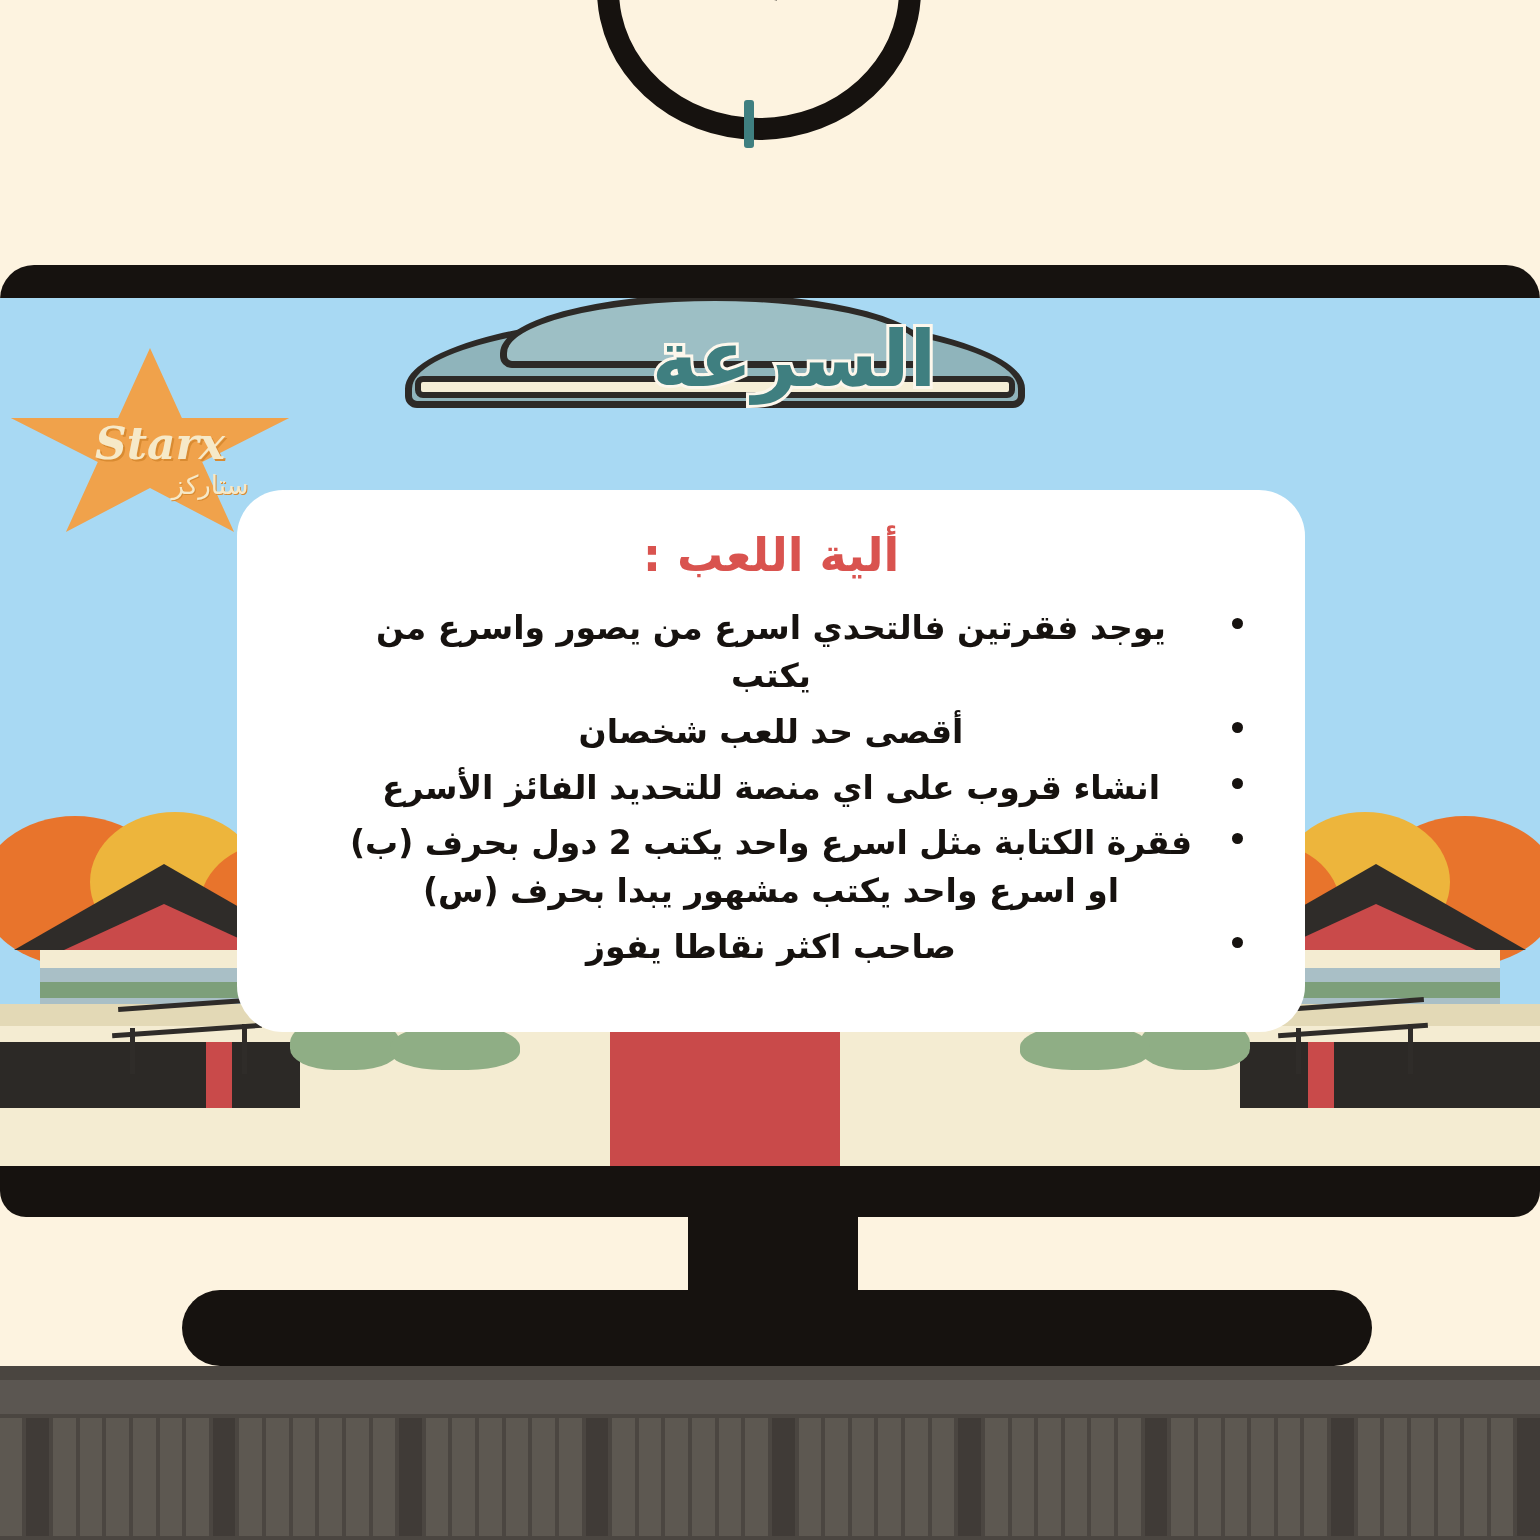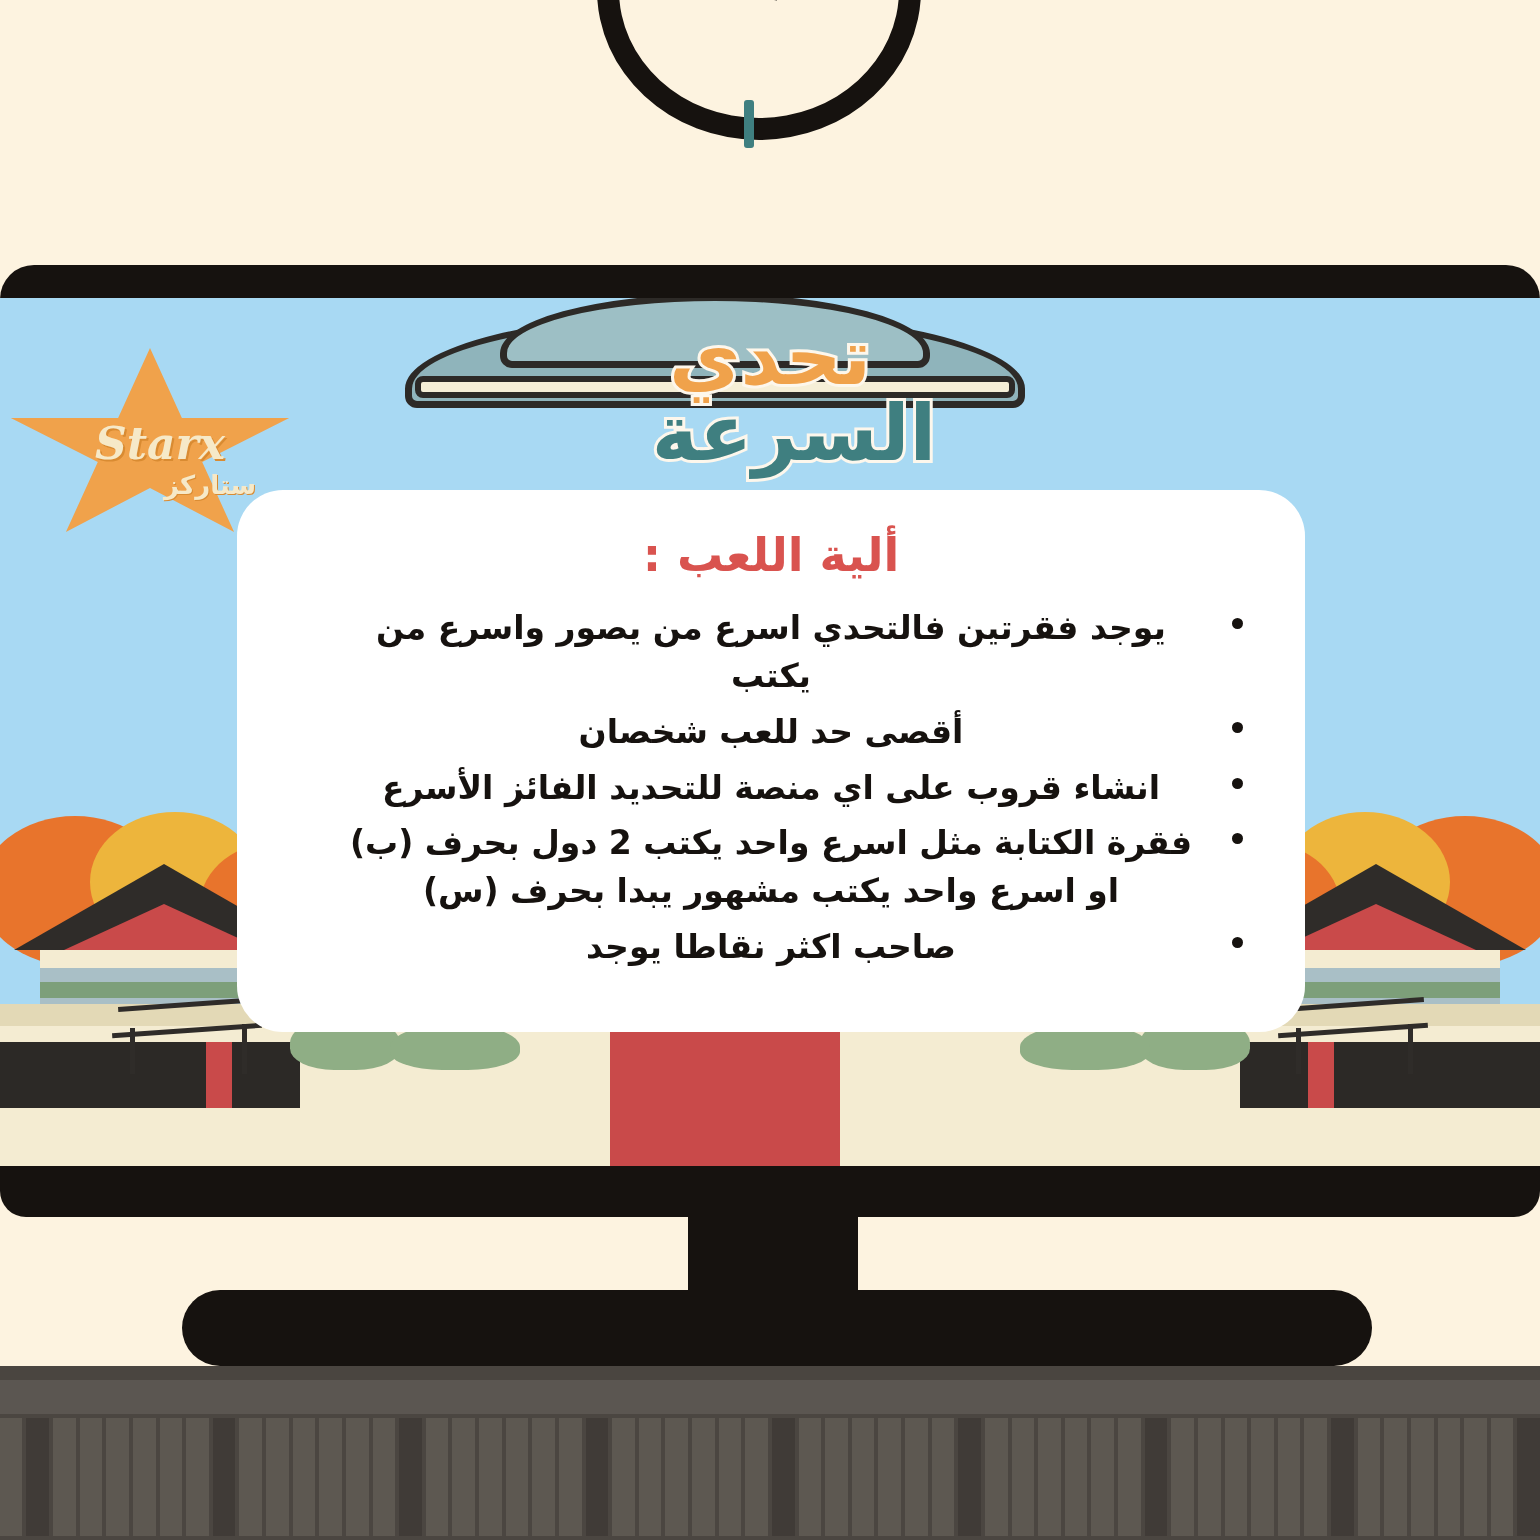--- a/index.html
+++ b/index.html
@@ -286,21 +286,21 @@
     font-size: 44px;
     text-shadow: 2px 2px 0 #d98b32;
   }
   .logo-sub {
     position: absolute;
     left: 120px; top: 122px;
     width: 170px;
     text-align: center;
     color: #f6e9c8;
     font-size: 26px;
-    font-weight: bold;
+    font-weight: normal;
     text-shadow: 1px 1px 0 #d98b32;
   }
 
   
   .headline {
     position: absolute;
     left: 0; top: 22px;
     width: 1540px;
     text-align: center;
     z-index: 4;
@@ -445,32 +445,31 @@
     <div class="bush" style="right:290px; width:110px; height:54px;"></div>
     <div class="bush" style="right:390px; width:130px; height:46px;"></div>
 
     <div class="logo">
       <div class="star-shape"></div>
       <div class="logo-text">Starx</div>
       <div class="logo-sub">ستاركز</div>
     </div>
 
     <div class="headline">
-      <div class="line1">تحدي</div>
       <div class="line2">السرعة</div>
     </div>
 
     <div class="card">
       <div class="card-title">ألية اللعب :</div>
       <ul class="rules" id="rules-list">
           <li><span class="bullet"></span><span>يوجد فقرتين فالتحدي اسرع من يصور واسرع من يكتب</span></li>
           <li><span class="bullet"></span><span>أقصى حد للعب شخصان</span></li>
           <li><span class="bullet"></span><span>انشاء قروب على اي منصة للتحديد الفائز الأسرع</span></li>
           <li><span class="bullet"></span><span>فقرة الكتابة مثل اسرع واحد يكتب 2 دول بحرف (ب) او اسرع واحد يكتب مشهور يبدا بحرف (س)</span></li>
-          <li><span class="bullet"></span><span>صاحب اكثر نقاطا يوجد</span></li>
+          <li><span class="bullet"></span><span>صاحب اكثر نقاطا يفوز</span></li>
         </ul>
     </div>
 
   </div>
 </div>
 
 <div class="neck"></div>
 <div class="base"></div>
 
 <div class="desk">

